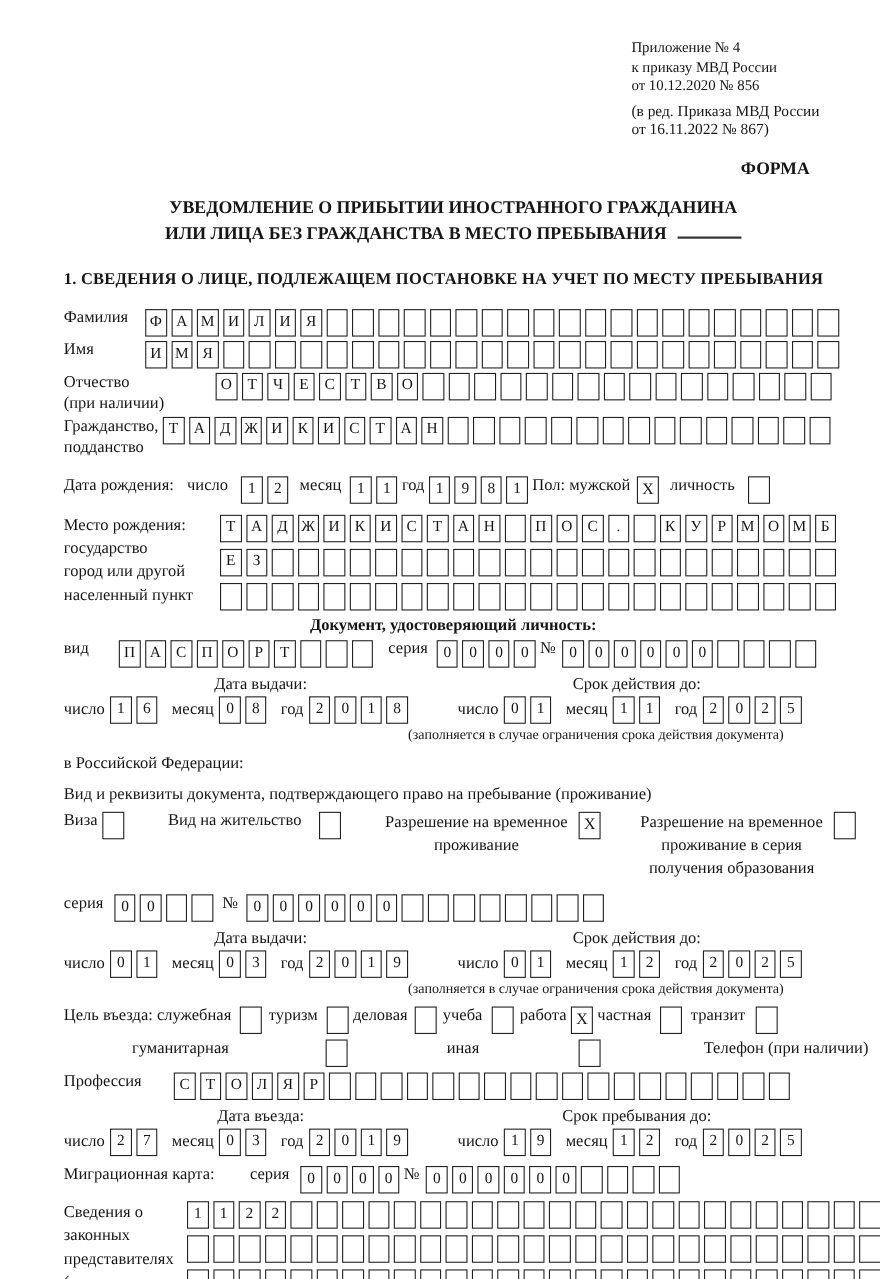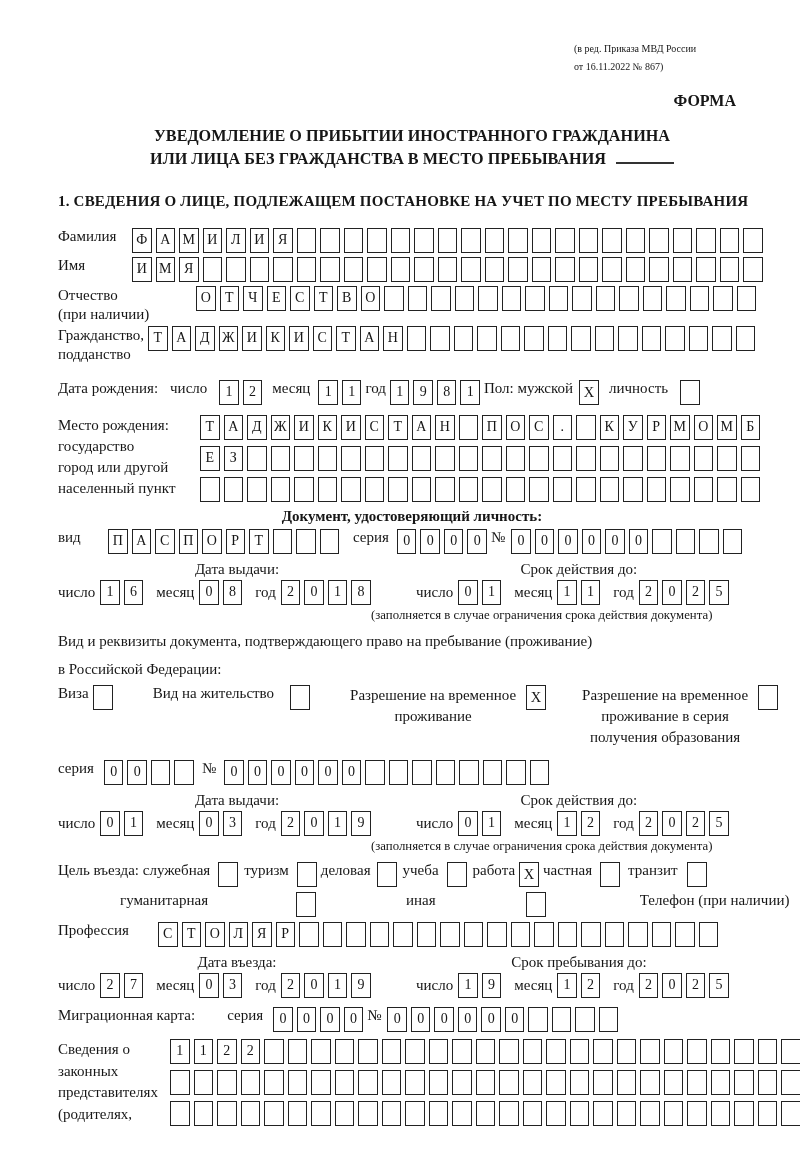--- a/index.html
+++ b/index.html
@@ -1,19 +1,19 @@
 <!DOCTYPE html>
 <html><head>
 <meta charset="utf-8">
 <style>
   html,body{margin:0;padding:0;background:#fff;color:#161616;}
   body{font-family:"Liberation Serif","DejaVu Serif",serif;}
   .sheet{width:800px;height:1163px;box-sizing:border-box;padding:34px 34px 0 58px;overflow:hidden;background:#fff;}
   .appendix{margin-left:516px;font-size:13.5px;line-height:17.5px;}
-  .amendment{margin-left:516px;font-size:10px;line-height:17.5px;margin-top:6px;}
+  .amendment{margin-left:516px;font-size:14px;line-height:17.5px;margin-top:6px;}
   .forma{text-align:right;margin-top:17px;margin-right:30px;font-weight:bold;font-size:16px;}
   .title{ text-align:center;font-weight:bold;font-size:16.2px;line-height:22px;margin-top:15px;}
   .title-underline{display:inline-block;width:58px;height:15px;border-bottom:2.2px solid #333;margin-left:10px;}
   .sec-heading{font-weight:bold;font-size:15px;margin-top:23px;letter-spacing:0.2px;}
   .frow{display:flex;align-items:flex-start;}
   .frow.top{align-items:flex-start;}
   .lbl{font-size:15px;flex:none;}
   .lblcol{font-size:15px;line-height:19px;flex:none;}
   .cells{display:flex;flex:none;}
   .cell{box-sizing:border-box;flex:none;width:19.5px;height:25px;border:1.7px solid #222;margin-right:4px;display:flex;align-items:center;justify-content:center;font-size:14px;padding-bottom:1px;}
@@ -31,20 +31,25 @@
   .visa-multi{text-align:center;font-size:15px;line-height:21px;}
   .gap4{width:4px;flex:none;}.gap6{width:6px;flex:none;}.gap8{width:8px;flex:none;}
   .gap10{width:10px;flex:none;}.gap12{width:12px;flex:none;}.gap16{width:16px;flex:none;}
   .bp-rows .cells{margin-bottom:6px;}
 </style>
 </head>
 <body>
 
 <div class="sheet">
 
+  <div class="appendix">
+    <div>Приложение № 4</div>
+    <div>к приказу МВД России</div>
+    <div>от 10.12.2020 № 856</div>
+  </div>
   <div class="amendment">
     <div>(в ред. Приказа МВД России</div>
     <div>от 16.11.2022 № 867)</div>
   </div>
 
   <div class="forma">ФОРМА</div>
 
   <div class="title">
     <div>УВЕДОМЛЕНИЕ О ПРИБЫТИИ ИНОСТРАННОГО ГРАЖДАНИНА</div>
     <div><span>ИЛИ ЛИЦА БЕЗ ГРАЖДАНСТВА В МЕСТО ПРЕБЫВАНИЯ</span><span class="title-underline"></span></div>
@@ -391,22 +396,22 @@
             <div class="cell">0</div>
             <div class="cell">2</div>
             <div class="cell">5</div>
           </div>
       </div>
       <div class="note" style="margin-top:3px;margin-left:-45px;">(заполняется в случае ограничения срока действия документа)</div>
     </div>
   </div>
 
   <div class="para" style="margin-top:4px;">
+    <div>в Российской Федерации:</div>
     <div>Вид и реквизиты документа, подтверждающего право на пребывание (проживание)</div>
-    <div>в Российской Федерации:</div>
   </div>
 
   <div class="frow top" style="margin-top:2px;gap:12px;">
     <div class="visa-item">
       <span class="lbl">Виза</span>
       <div class="gap4"></div>
       <div class="cb"></div>
     </div>
     <div class="gap16"></div>
     <div class="visa-item">

